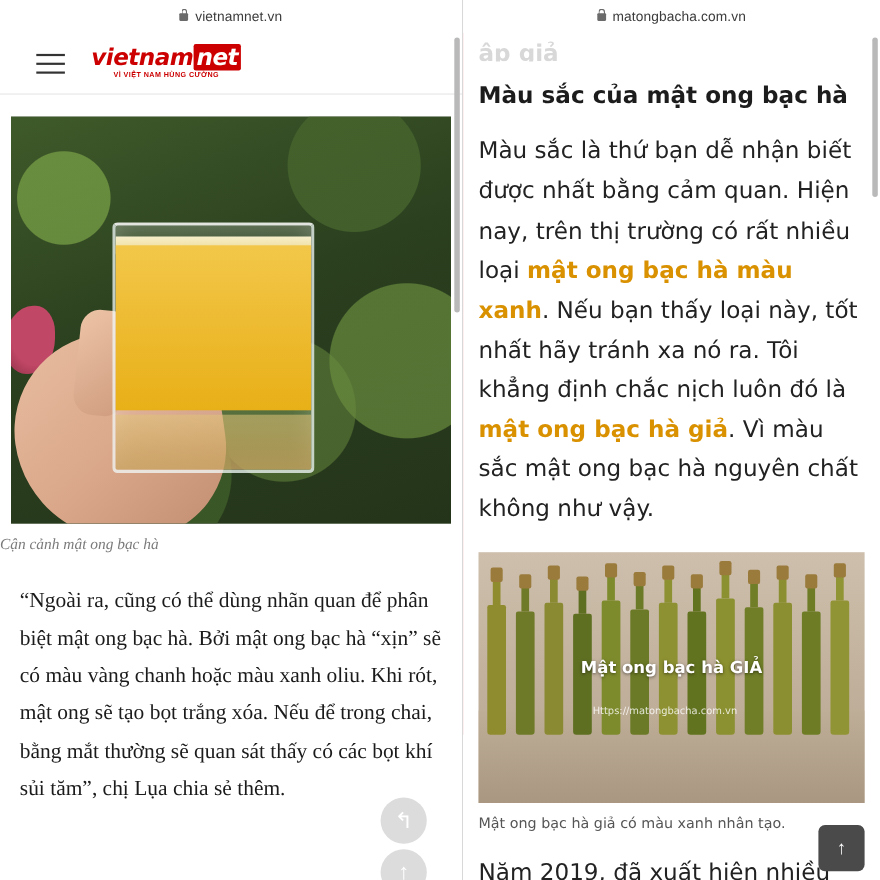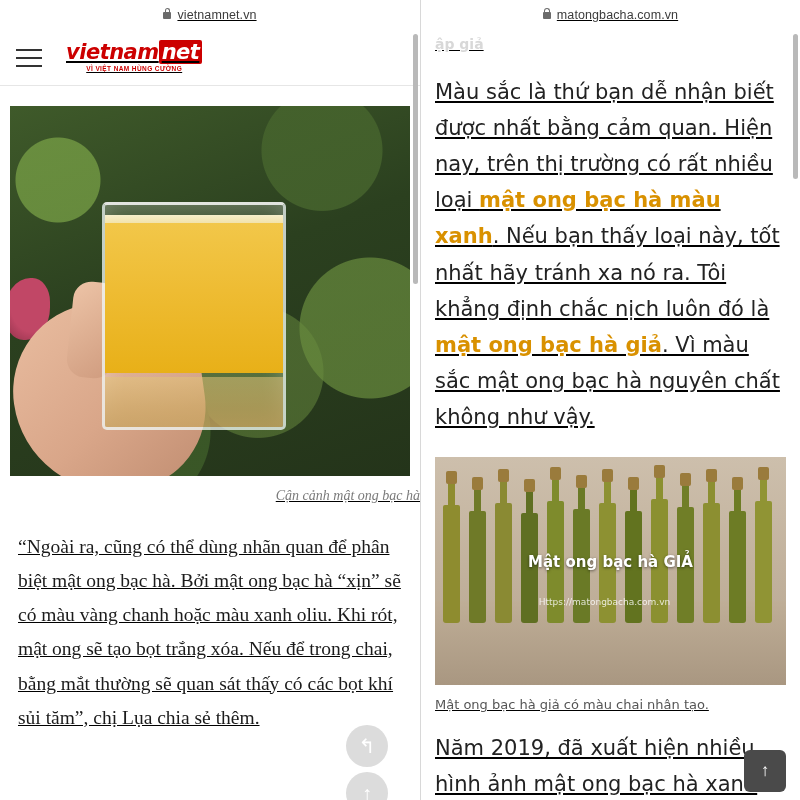--- a/index.html
+++ b/index.html
@@ -10,21 +10,20 @@
     height: 800px;
     overflow: hidden;
     font-family: "Liberation Sans", sans-serif;
   }
   #root {
     position: relative;
     width: 800px;
     height: 668px;
     display: flex;
     background: #ef4444;
-    text-decoration: underline;
   }
 
   
   .pane {
     position: relative;
     height: 800px;
     overflow: hidden;
     background: #ffffff;
   }
   .pane-left  { width: 420px; border-right: 1px solid #d8d8d8; }
@@ -60,21 +59,21 @@
     border: 1.4px solid #6b6b6b;
     border-bottom: none;
     border-radius: 3px 3px 0 0;
   }
 
   
   .site-header {
     height: 56px;
     display: flex;
     align-items: center;
-    padding: 0 16px;
+    padding: 0 33px;
     border-bottom: 1px solid #e6e6e6;
     box-sizing: border-box;
     background: #fff;
   }
   .hamburger {
     width: 26px;
     height: 18px;
     display: flex;
     flex-direction: column;
     justify-content: space-between;
@@ -217,21 +216,21 @@
   .hero .caption-overlay {
     position: absolute;
     left: 80px; bottom: 22px;
     color: #ffffff;
     font-size: 30px;
     font-family: "Liberation Serif", serif;
     text-shadow: 0 1px 4px rgba(0,0,0,.6);
   }
 
   .img-caption {
-    text-align: right;
+    text-align: left;
     font-style: italic;
     color: #7a7a7a;
     font-size: 14px;
     margin: 12px 0 0 0;
     font-family: "Liberation Serif", serif;
   }
 
   .body-text {
     margin: 26px 18px 0 18px;
     font-family: "Liberation Serif", serif;
@@ -257,21 +256,21 @@
     font-size: 20px;
   }
   .fab-back { left: 346px; top: 725px; }
   .fab-up   { left: 346px; top: 772px; }
 
   
   .r-content { padding: 0 14px; }
   .r-faded {
     font-family: "DejaVu Sans", sans-serif;
     font-weight: bold;
-    font-size: 14px;
+    font-size: 21px;
     color: #d8d8d8;
     margin: 6px 0 0 0;
     height: 20px;
     overflow: hidden;
   }
   .r-h2 {
     font-family: "DejaVu Sans", sans-serif;
     font-weight: bold;
     font-size: 21px;
     color: #1c1c1c;
@@ -414,20 +413,21 @@
   <div class="pane pane-right">
 
     <div class="urlbar">
       <span class="lock"></span>
       <span>matongbacha.com.vn</span>
     </div>
 
     <div class="r-content">
       <div class="r-faded">ập giả</div>
 
+      <h2 class="r-h2">Màu sắc của mật ong bạc hà</h2>
 
       <p class="r-p" id="p1"><span>Màu sắc là thứ bạn dễ nhận biết được nhất bằng cảm quan. Hiện nay, trên thị trường có rất nhiều loại </span><span class="hl">mật ong bạc hà màu xanh</span><span>. Nếu bạn thấy loại này, tốt nhất hãy tránh xa nó ra. Tôi khẳng định chắc nịch luôn đó là </span><span class="hl">mật ong bạc hà giả</span><span>. Vì màu sắc mật ong bạc hà nguyên chất không như vậy.</span></p>
 
       <div class="bottles-img">
         <div class="floor"></div>
 
         <div class="bottle" style="left:8px;  height:118px; background:#8e8c2f;">
             <div class="neck"></div>
             <div class="cap"></div>
           </div>
@@ -477,21 +477,21 @@
           </div>
         <div class="bottle" style="left:320px;height:122px; background:#909434;">
             <div class="neck"></div>
             <div class="cap"></div>
           </div>
 
         <div class="bimg-caption">Mật ong bạc hà GIẢ</div>
         <div class="bimg-watermark">Https://matongbacha.com.vn</div>
       </div>
 
-      <div class="r-caption">Mật ong bạc hà giả có màu chai nhân tạo.</div>
+      <div class="r-caption">Mật ong bạc hà giả có màu xanh nhân tạo.</div>
 
       <p class="r-p">Năm 2019, đã xuất hiện nhiều hình ảnh mật ong bạc hà xanh cả sáp. Nhiều người cứ nghĩ, trong sáp thì làm sao mà làm giả được. Nhưng thực chất, xanh như vậy là ong ăn cả hóa chất tạo màu đấy nhé, rất độc.</p>
     </div>
 
     <div class="scroll-thumb-right"></div>
     <div class="fab-right">↑</div>
   </div>
 
 </div>
 

